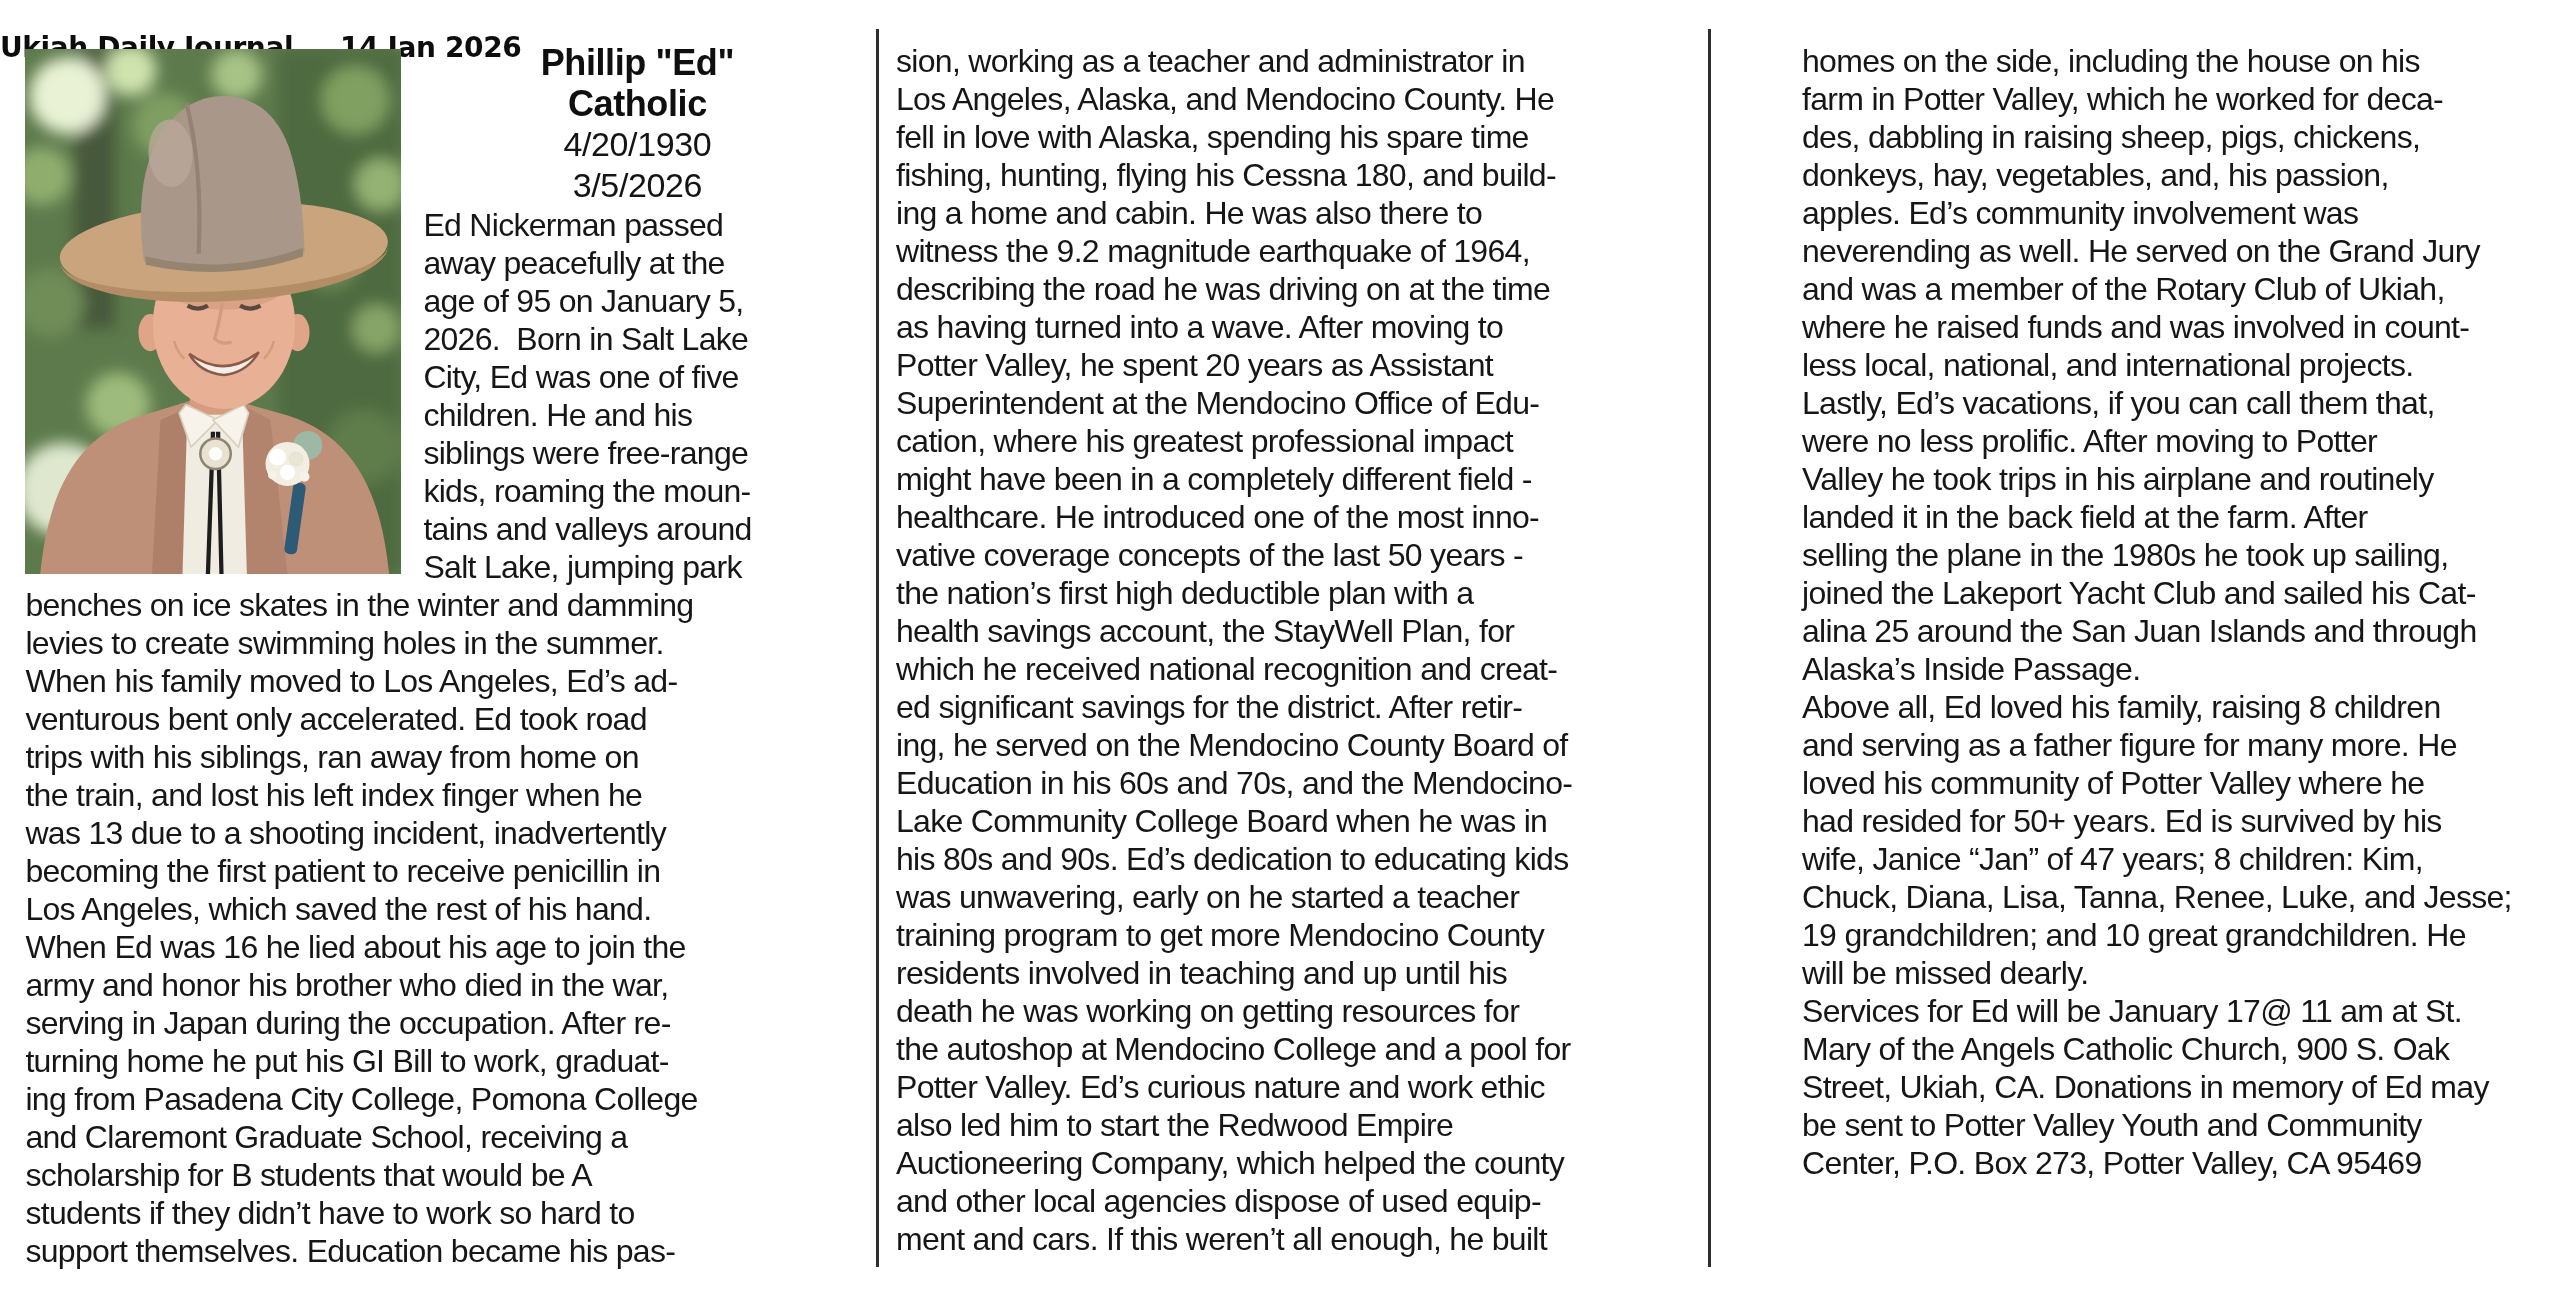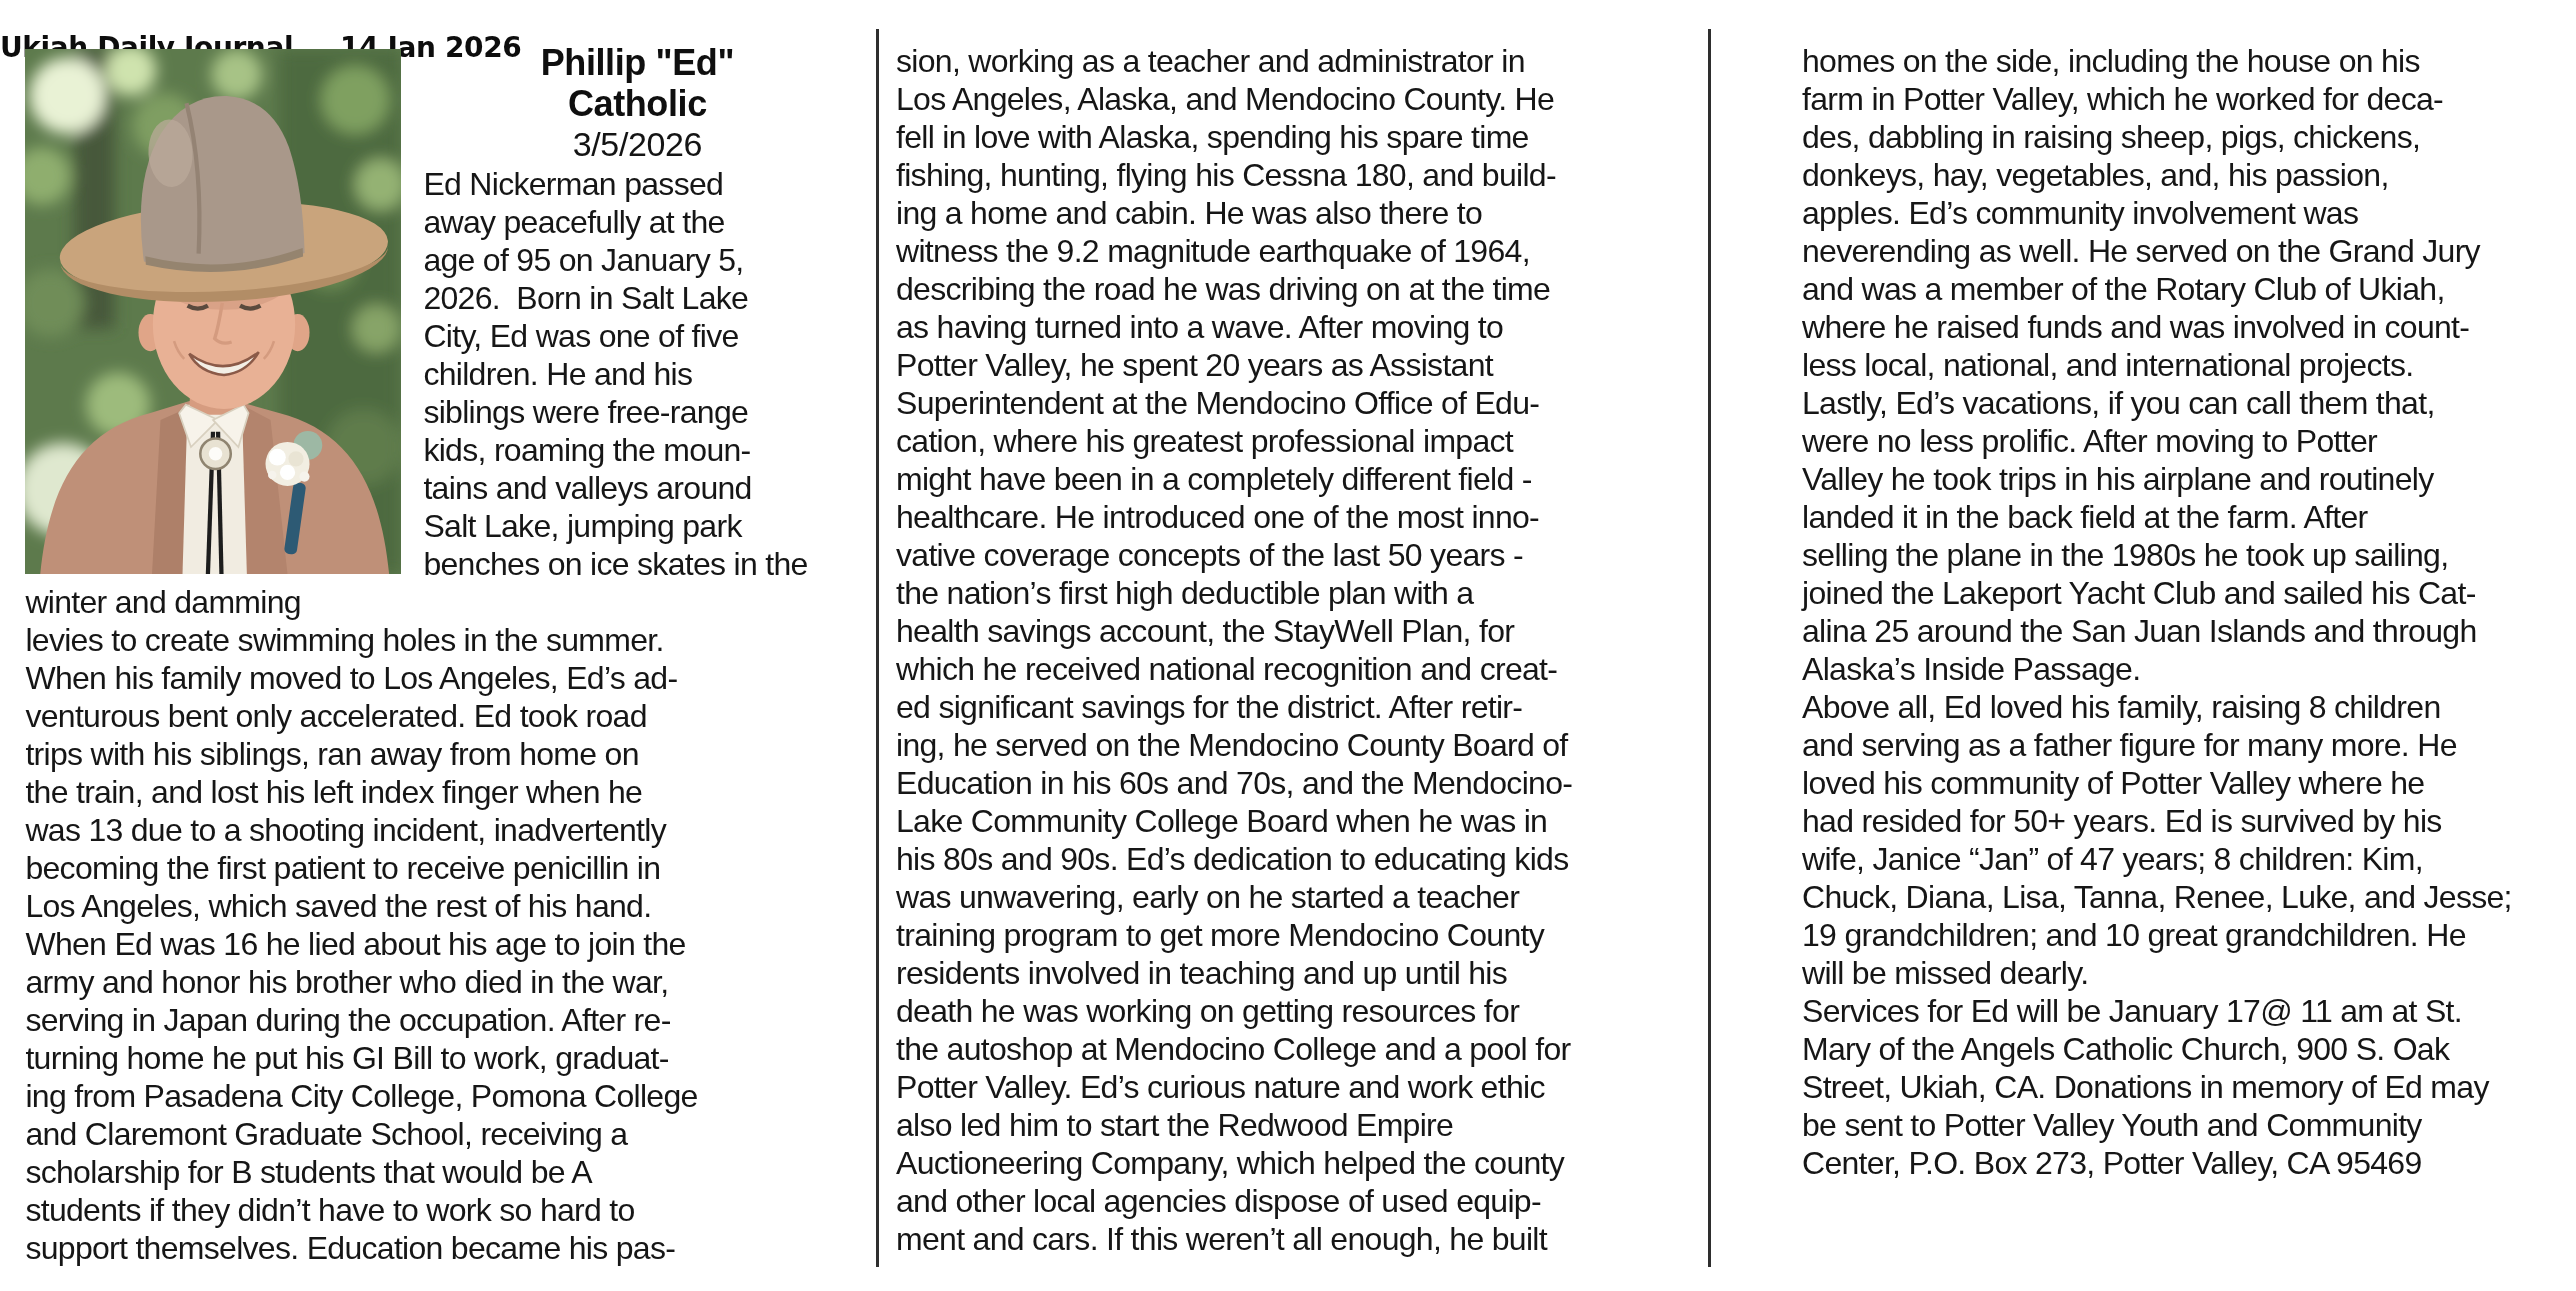--- a/index.html
+++ b/index.html
@@ -135,20 +135,21 @@
           <path d="M140,246 Q132,150 168,96 Q200,52 248,56 Q300,62 318,120 Q332,170 330,246 Q235,272 140,246 Z" fill="#a9988a"></path>
           <path d="M200,62 Q215,140 205,240" stroke="#948374" stroke-width="5" fill="none"></path>
           <path d="M142,240 Q235,268 328,240 L328,250 Q235,276 142,250 Z" fill="#95846f"></path>
           <ellipse cx="178" cy="120" rx="26" ry="40" fill="#bcab9b" opacity="0.7"></ellipse>
         </g>
       </svg>
     </div>
 
     <div class="obit-name">Phillip "Ed"</div>
     <div class="obit-name">Catholic</div>
+    <div class="obit-date">4/20/1930</div>
     <div class="obit-date">3/5/2026</div>
 
     <div class="body-text">Ed Nickerman passed
 away peacefully at the
 age of 95 on January 5,
 2026.&nbsp; Born in Salt Lake
 City, Ed was one of five
 children. He and his
 siblings were free-range
 kids, roaming the moun-

